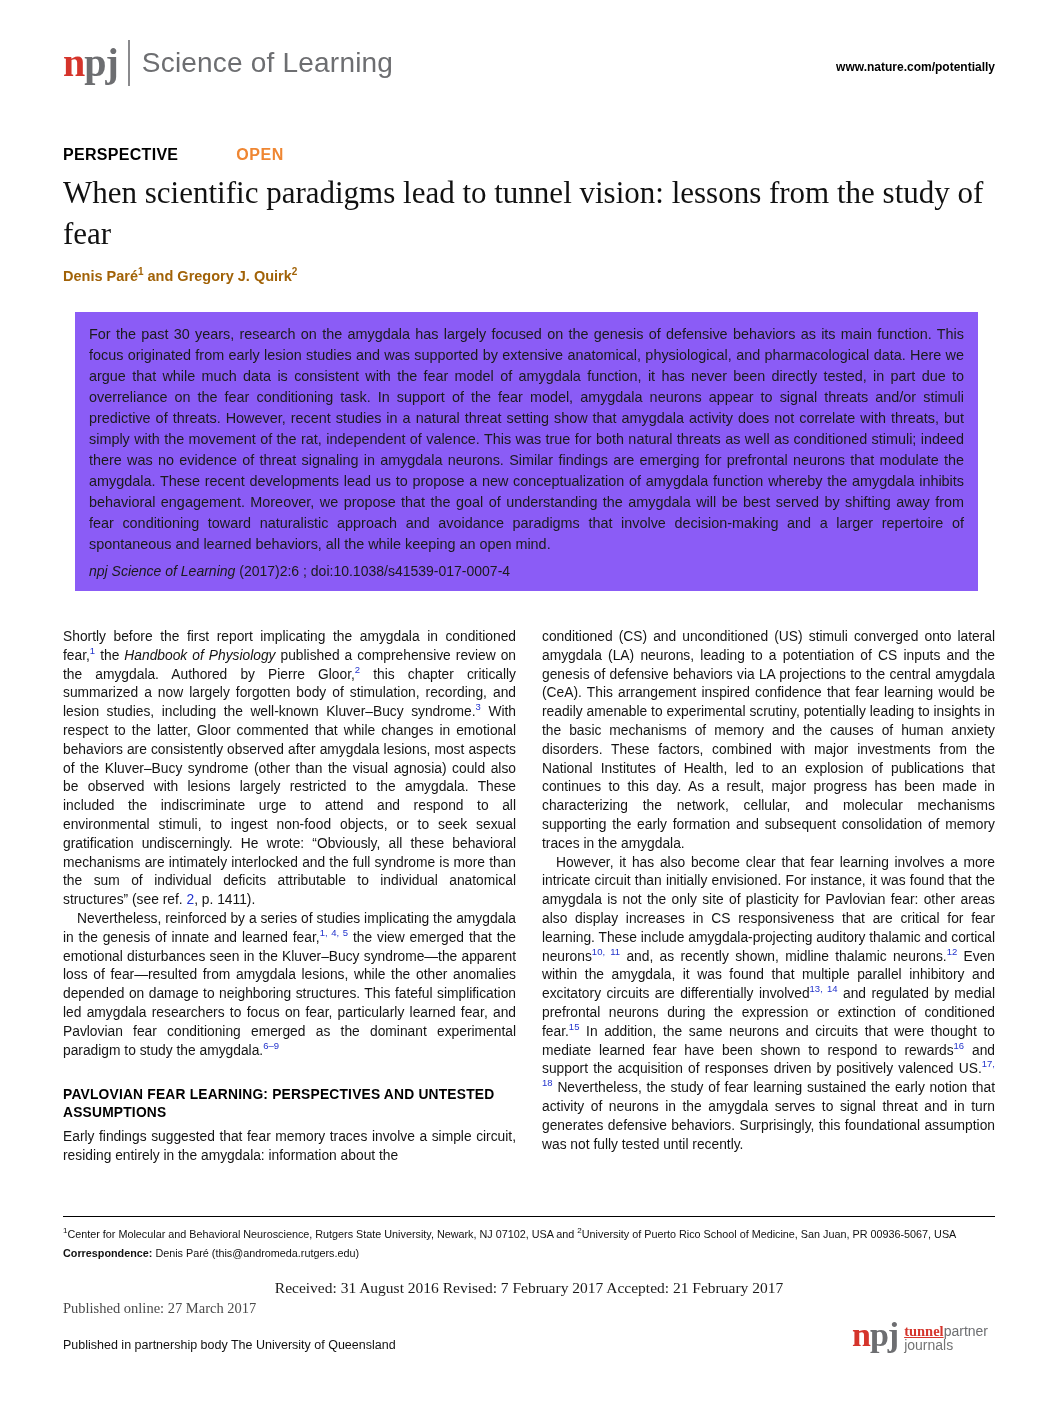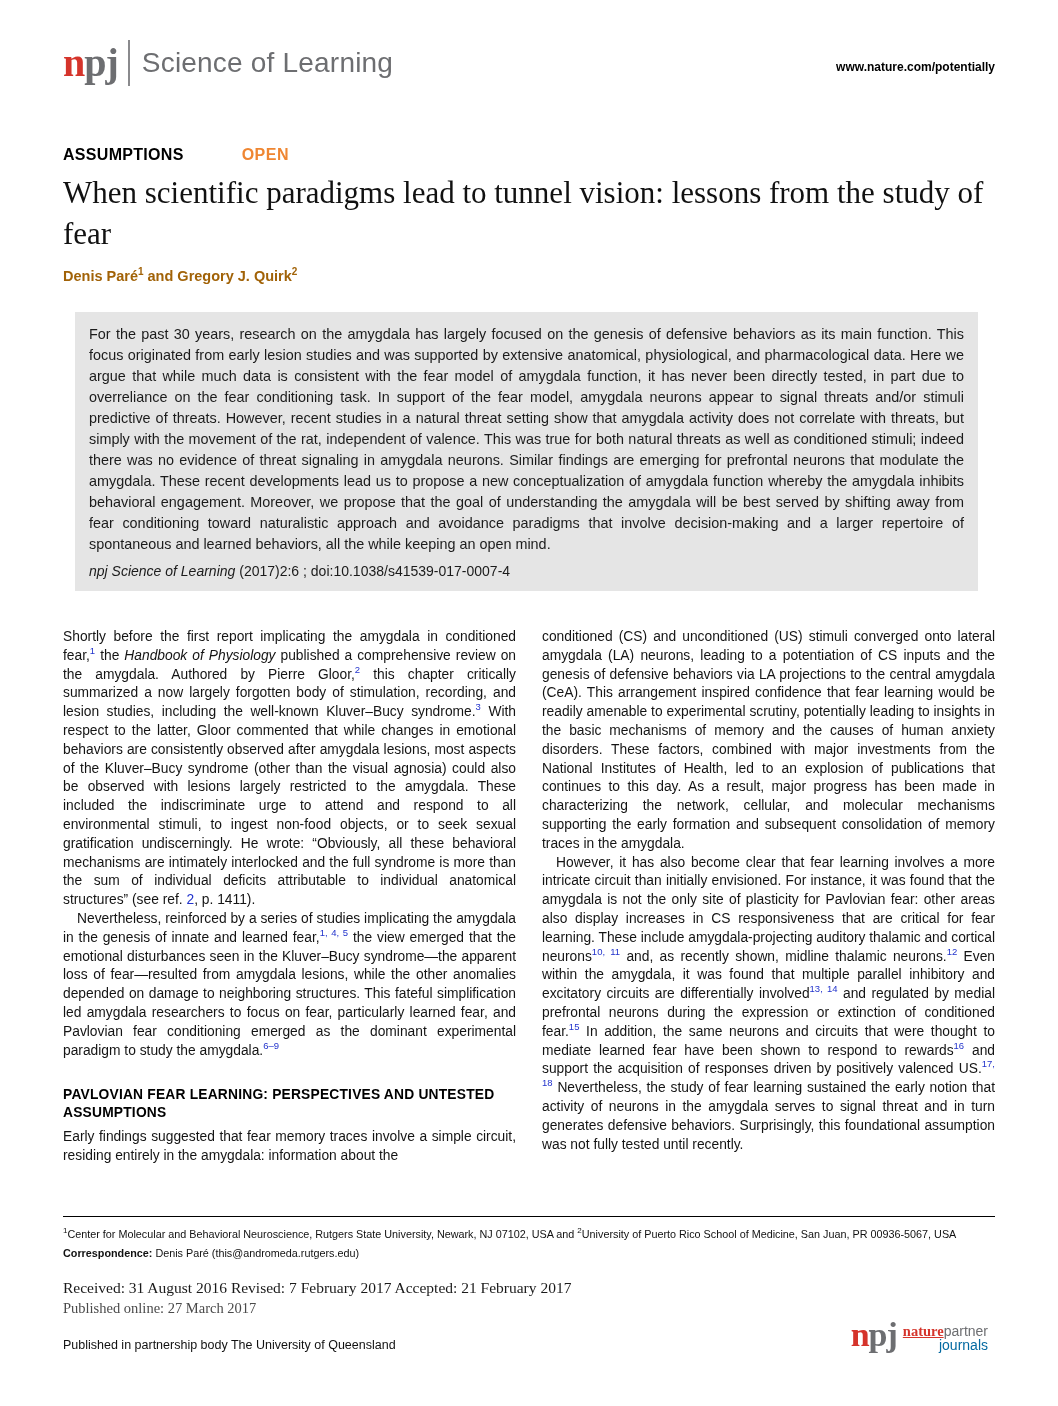--- a/index.html
+++ b/index.html
@@ -26,21 +26,21 @@
   .article-title{
     top:172px;left:63px;width:925px;
     font-family:"Liberation Serif",serif;font-size:31px;line-height:41px;
     font-weight:500;color:#111;
   }
   .authors{top:266px;left:63px;font-size:14.5px;font-weight:700;color:#a16207;}
   .authors sup{font-size:10px;}
 
   
   .abstract-box{
-    top:312px;left:75px;width:875px;background:#e5e5e5;
+    top:312px;left:75px;width:875px;background:#8b5cf6;
     padding:12px 14px 12px 14px;
   }
   .abstract-text{
     font-size:14.4px;line-height:21px;text-align:justify;color:#1b1b1b;
   }
   .abstract-citation{margin-top:8px;font-size:14px;color:#1b1b1b;}
   .abstract-citation .jname{font-style:italic;}
 
   
   .columns{top:628px;left:63px;width:932px;display:flex;gap:26px;}
@@ -56,48 +56,48 @@
 
   
   .footnote-block{top:1216px;left:63px;width:932px;}
   .footnote-rule{border:0;border-top:1.5px solid #000;margin:0 0 6px 0;}
   .affiliations{font-size:10.8px;line-height:15px;color:#111;}
   .affiliations sup{font-size:8px;}
   .correspondence{font-size:10.8px;line-height:15px;color:#111;margin-top:4px;}
   .correspondence .lbl{font-weight:700;}
   .received-line{
     margin-top:18px;font-family:"Liberation Serif",serif;
-    font-size:15.5px;color:#1a1a1a;font-weight:500;
+    font-size:15.5px;color:#1a1a1a;font-weight:500;text-align:center;
   }
   .published-line{
     margin-top:3px;font-family:"Liberation Serif",serif;
     font-size:14.5px;color:#4a4a4a;
   }
 
   
   .partnership{top:1338px;left:63px;font-size:12.5px;color:#111;}
   .partner-logo{top:1318px;right:70px;display:flex;align-items:flex-start;}
   .partner-npj{font-family:"Liberation Serif",serif;font-weight:700;font-size:34px;line-height:34px;letter-spacing:-1px;}
   .partner-words{margin-left:6px;margin-top:6px;line-height:14px;}
   .brand-nature{font-family:"Liberation Serif",serif;font-weight:700;font-size:14.5px;color:#d5342b;text-decoration:underline;}
   .brand-partner{font-size:14px;color:#6d6e71;}
-  .brand-journals{font-size:14px;color:#0369a1;display:block;text-align:right;}
+  .brand-journals{font-size:14px;color:#737373;display:block;}
 </style>
 </head>
 <body>
 
 <div class="abs header-logo">
   <span class="npj-mark"><span class="npj-n">n</span><span class="npj-pj">pj</span></span>
   <span class="logo-divider"></span>
   <span class="journal-name">Science of Learning</span>
 </div>
 <div class="abs site-url">www.nature.com/potentially</div>
 
 <div class="abs kicker-row">
-  <span class="kicker">ASSUMPTIONS</span>
+  <span class="kicker">PERSPECTIVE</span>
   <span class="open-badge">OPEN</span>
 </div>
 <h1 class="abs article-title" style="margin:0;">When scientific paradigms lead to tunnel vision: lessons from the study of fear</h1>
 <div class="abs authors"><span>Denis Paré</span><sup>1</sup><span> and Gregory J. Quirk</span><sup>2</sup></div>
 
 <div class="abs abstract-box">
   <div class="abstract-text">For the past 30 years, research on the amygdala has largely focused on the genesis of defensive behaviors as its main function. This focus originated from early lesion studies and was supported by extensive anatomical, physiological, and pharmacological data. Here we argue that while much data is consistent with the fear model of amygdala function, it has never been directly tested, in part due to overreliance on the fear conditioning task. In support of the fear model, amygdala neurons appear to signal threats and/or stimuli predictive of threats. However, recent studies in a natural threat setting show that amygdala activity does not correlate with threats, but simply with the movement of the rat, independent of valence. This was true for both natural threats as well as conditioned stimuli; indeed there was no evidence of threat signaling in amygdala neurons. Similar findings are emerging for prefrontal neurons that modulate the amygdala. These recent developments lead us to propose a new conceptualization of amygdala function whereby the amygdala inhibits behavioral engagement. Moreover, we propose that the goal of understanding the amygdala will be best served by shifting away from fear conditioning toward naturalistic approach and avoidance paradigms that involve decision-making and a larger repertoire of spontaneous and learned behaviors, all the while keeping an open mind.</div>
   <div class="abstract-citation">
     <span class="jname">npj Science of Learning</span><span> (2017)2:6 ; doi:10.1038/s41539-017-0007-4</span>
   </div>
@@ -123,16 +123,16 @@
     <span class="lbl">Correspondence:</span><span> Denis Paré (this@andromeda.rutgers.edu)</span>
   </div>
   <div class="received-line">Received: 31 August 2016 Revised: 7 February 2017 Accepted: 21 February 2017</div>
   <div class="published-line">Published online: 27 March 2017</div>
 </div>
 
 <div class="abs partnership">Published in partnership body The University of Queensland</div>
 <div class="abs partner-logo">
   <span class="partner-npj"><span class="npj-n">n</span><span class="npj-pj">pj</span></span>
   <span class="partner-words">
-    <span class="brand-nature">nature</span><span class="brand-partner">partner</span>
+    <span class="brand-nature">tunnel</span><span class="brand-partner">partner</span>
     <span class="brand-journals">journals</span>
   </span>
 </div>
 
 </body></html>

